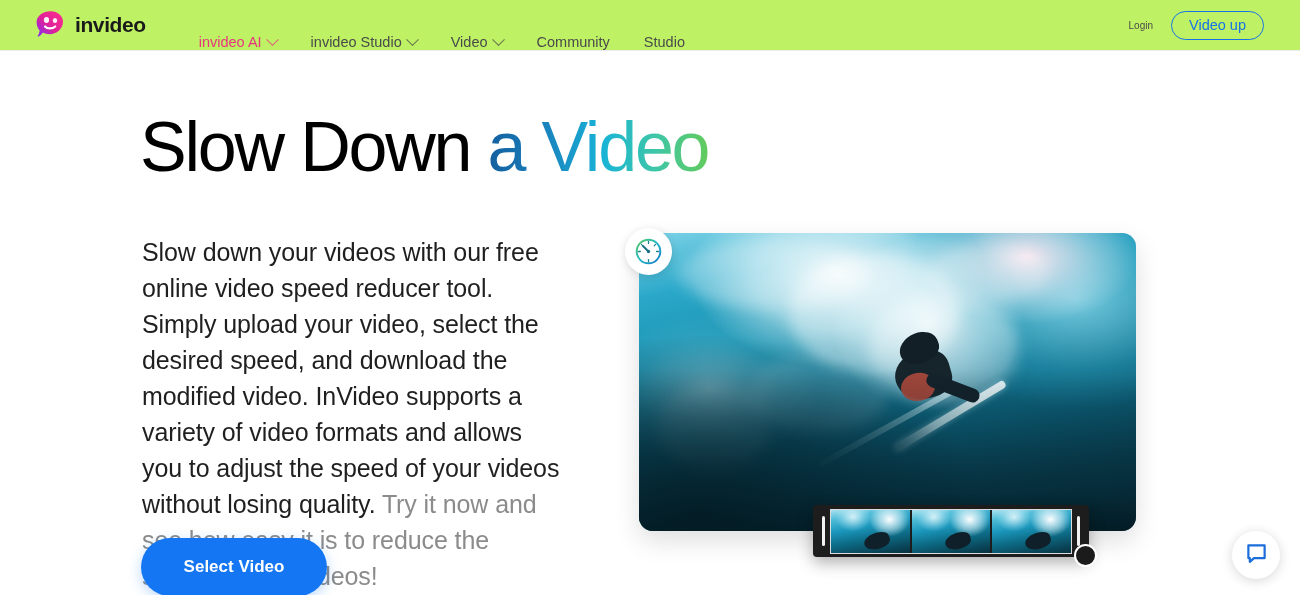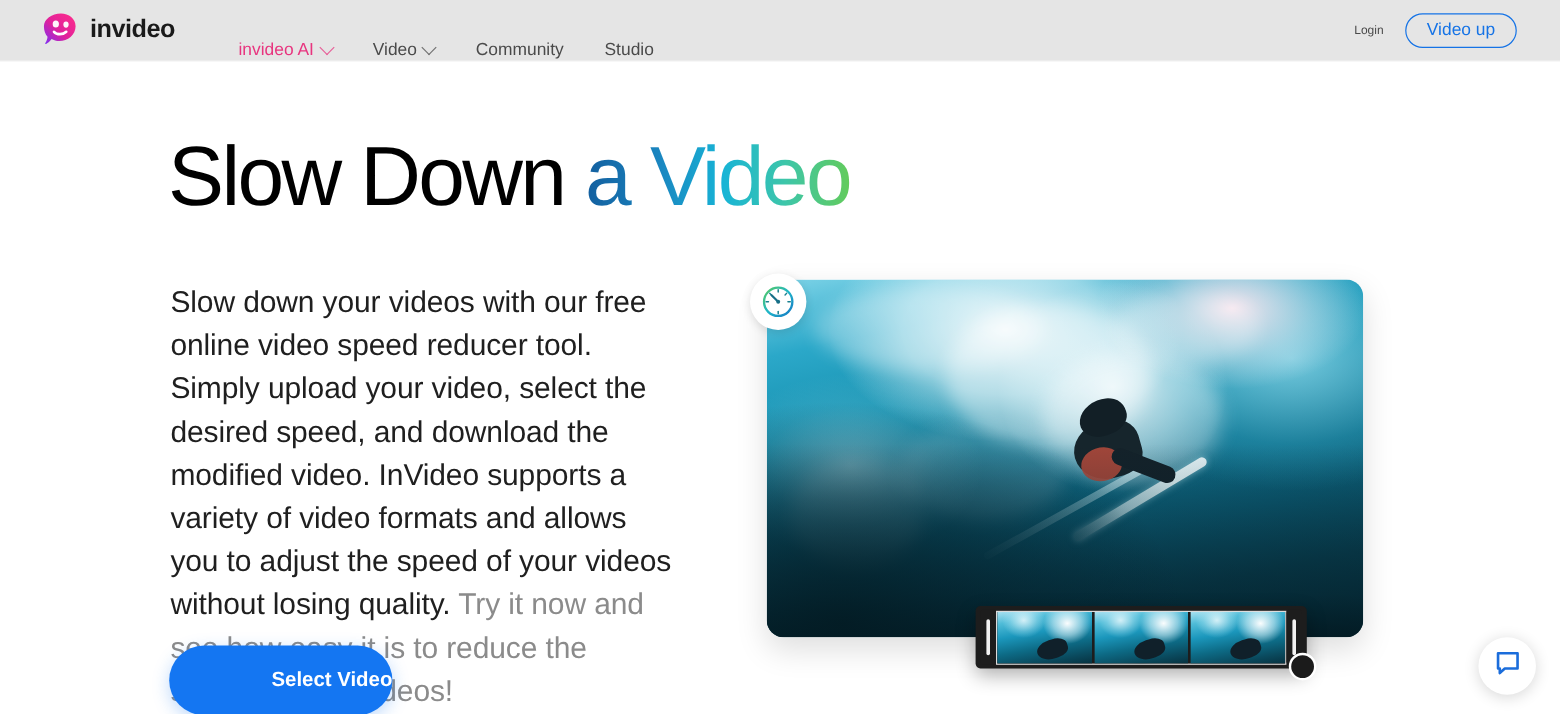--- a/index.html
+++ b/index.html
@@ -19,21 +19,21 @@
     height: 595px;
     background: #ffffff;
   }
 
   
   .header {
     position: absolute;
     top: 0; left: 0;
     width: 1300px;
     height: 51px;
-    background: #e5e5e5;
+    background: #bef264;
     border-bottom: 1px solid #ececec;
     display: flex;
     align-items: center;
   }
 
   .logo-wrap {
     display: flex;
     align-items: center;
     gap: 9px;
     margin-left: 36px;
@@ -153,21 +153,20 @@
     height: 58px;
     border: none;
     border-radius: 40px;
     background: #1476f2;
     color: #ffffff;
     font-size: 17px;
     font-weight: bold;
     cursor: pointer;
     font-family: "Liberation Sans", sans-serif;
     box-shadow: 0 4px 14px rgba(20,118,242,0.28);
-    text-align: right;
   }
 
   
   .video-card {
     position: absolute;
     left: 639px;
     top: 233px;
     width: 497px;
     height: 298px;
     border-radius: 14px;
@@ -401,20 +400,24 @@
           <ellipse cx="19" cy="10.5" rx="2.2" ry="2.6" fill="#ffffff" opacity="0.95"></ellipse>
           <path d="M9 16.5c2.2 2.6 7.6 2.6 10.2 0" stroke="#ffffff" stroke-width="2.2" fill="none" stroke-linecap="round"></path>
         </svg>
       </span>
       <span class="logo-text">invideo</span>
     </div>
 
     <nav class="nav">
       <div class="nav-item accent">
         <span>invideo AI</span>
+        <i class="chev"></i>
+      </div>
+      <div class="nav-item">
+        <span>invideo Studio</span>
         <i class="chev"></i>
       </div>
       <div class="nav-item">
         <span>Video</span>
         <i class="chev"></i>
       </div>
       <div class="nav-item">
         <span>Community</span>
       </div>
       <div class="nav-item">

